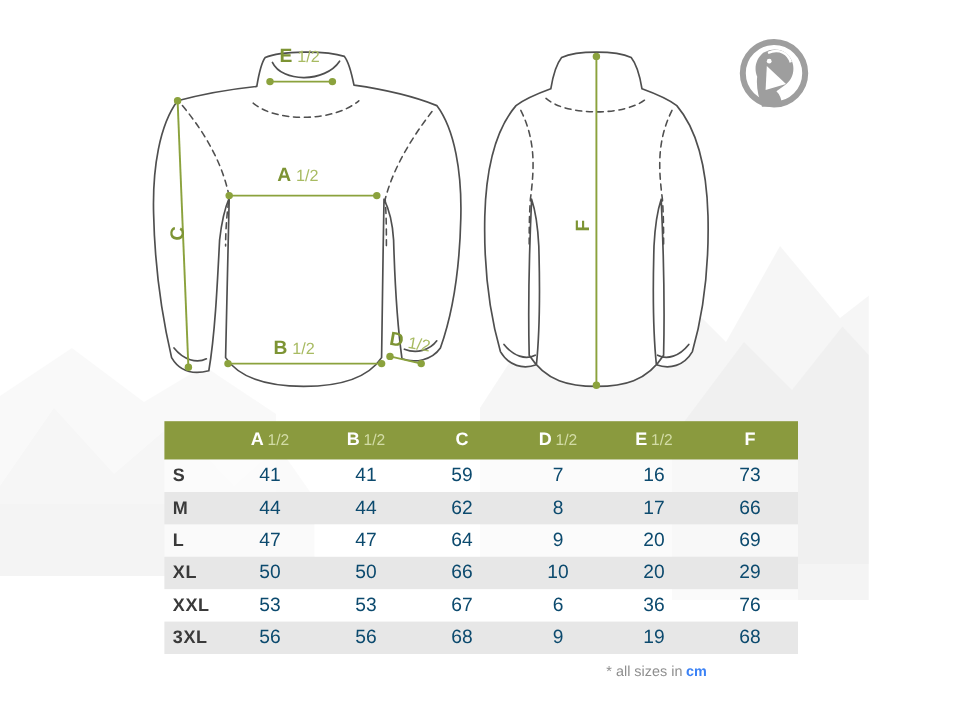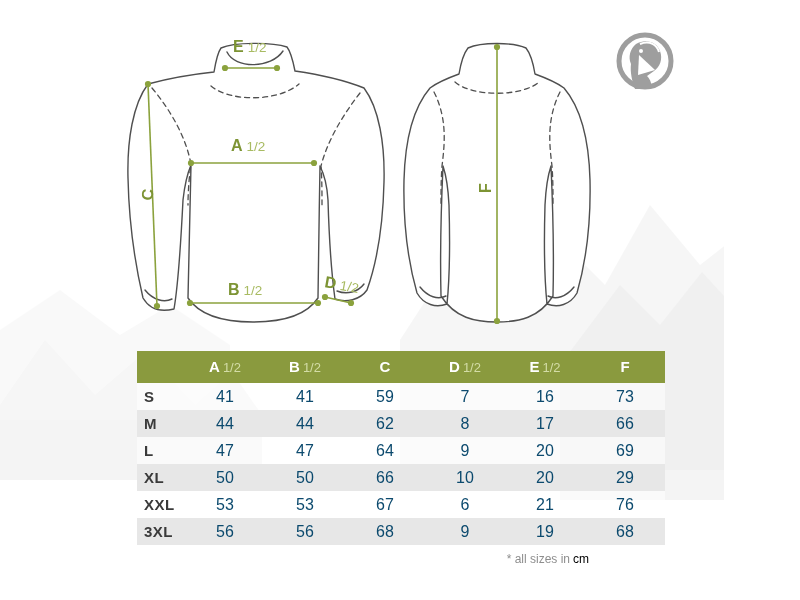--- a/index.html
+++ b/index.html
@@ -14,21 +14,21 @@
   .hcell{width:80px;text-align:center;white-space:nowrap;}
   .hcell.corner{width:48px;}
   .hletter{font-weight:bold;font-size:15px;color:#ffffff;}
   .hfrac{font-size:13px;color:#d3dca6;margin-left:3px;}
   .trow{display:flex;height:27px;align-items:center;background:rgba(255,255,255,0.55);}
   .trow.alt{background:#e7e7e7;}
   .scell{width:48px;box-sizing:border-box;padding-left:7px;font-weight:bold;font-size:15px;color:#3a3a3a;letter-spacing:.5px;}
   .vcell{width:80px;text-align:center;font-size:16px;color:#0c4a6e;}
   
   .footnote{position:absolute;right:135px;top:552px;font-size:12px;color:#8e8e8e;}
-  .footnote .unit{font-weight:normal;color:#000000;margin-left:3px;margin-top:24px;}
+  .footnote .unit{font-weight:bold;color:#3b82f6;margin-left:3px;margin-top:24px;}
   
   .mletter{font-family:"Liberation Sans",sans-serif;font-weight:bold;font-size:16px;fill:#7d9434;}
   .mfrac{font-family:"Liberation Sans",sans-serif;font-size:13.5px;fill:#a8bb62;}
 </style>
 </head>
 <body>
 
 <div class="stage">
 
   <svg class="diagram-svg" width="800" height="600" viewBox="0 0 800 600">
@@ -218,21 +218,21 @@
           <div class="vcell">10</div>
           <div class="vcell">20</div>
           <div class="vcell">29</div>
         </div>
         <div class="trow">
           <div class="scell">XXL</div>
           <div class="vcell">53</div>
           <div class="vcell">53</div>
           <div class="vcell">67</div>
           <div class="vcell">6</div>
-          <div class="vcell">21</div>
+          <div class="vcell">36</div>
           <div class="vcell">76</div>
         </div>
         <div class="trow alt">
           <div class="scell">3XL</div>
           <div class="vcell">56</div>
           <div class="vcell">56</div>
           <div class="vcell">68</div>
           <div class="vcell">9</div>
           <div class="vcell">19</div>
           <div class="vcell">68</div>

